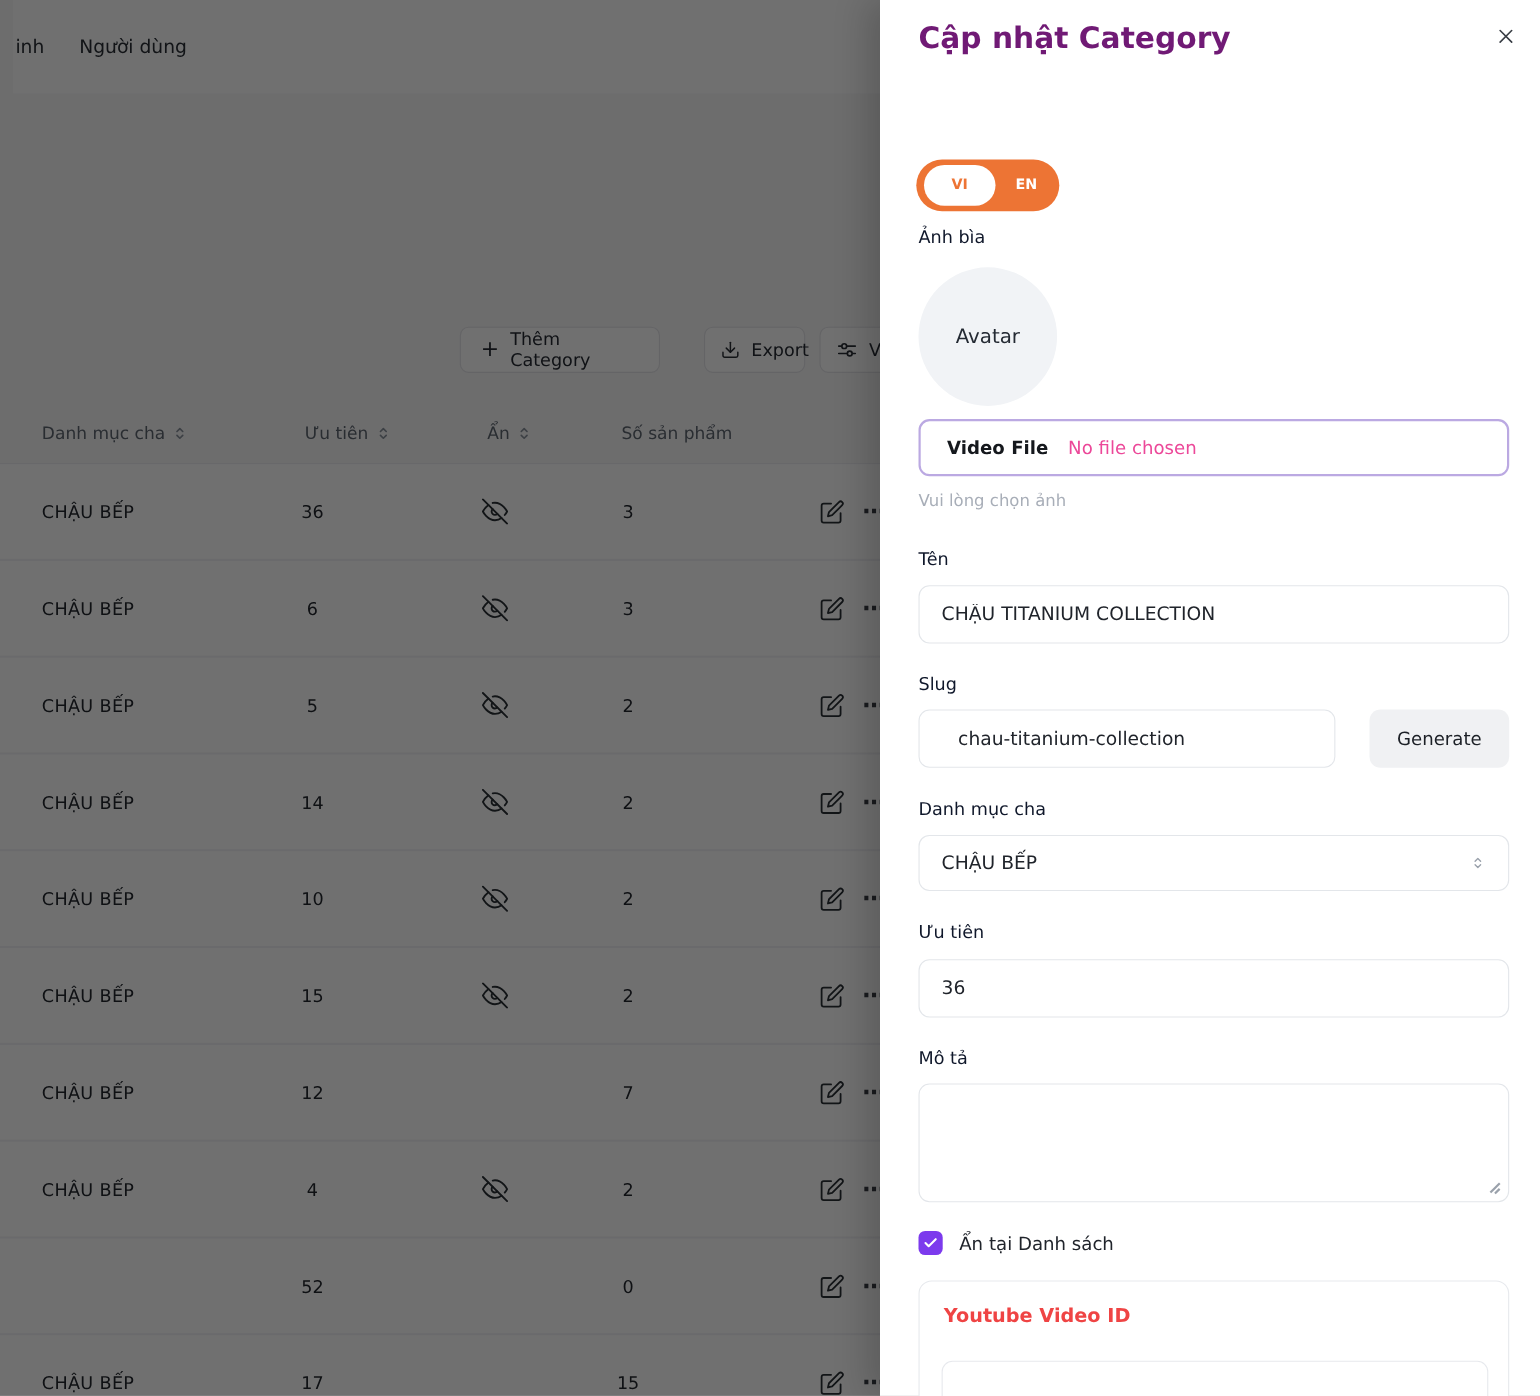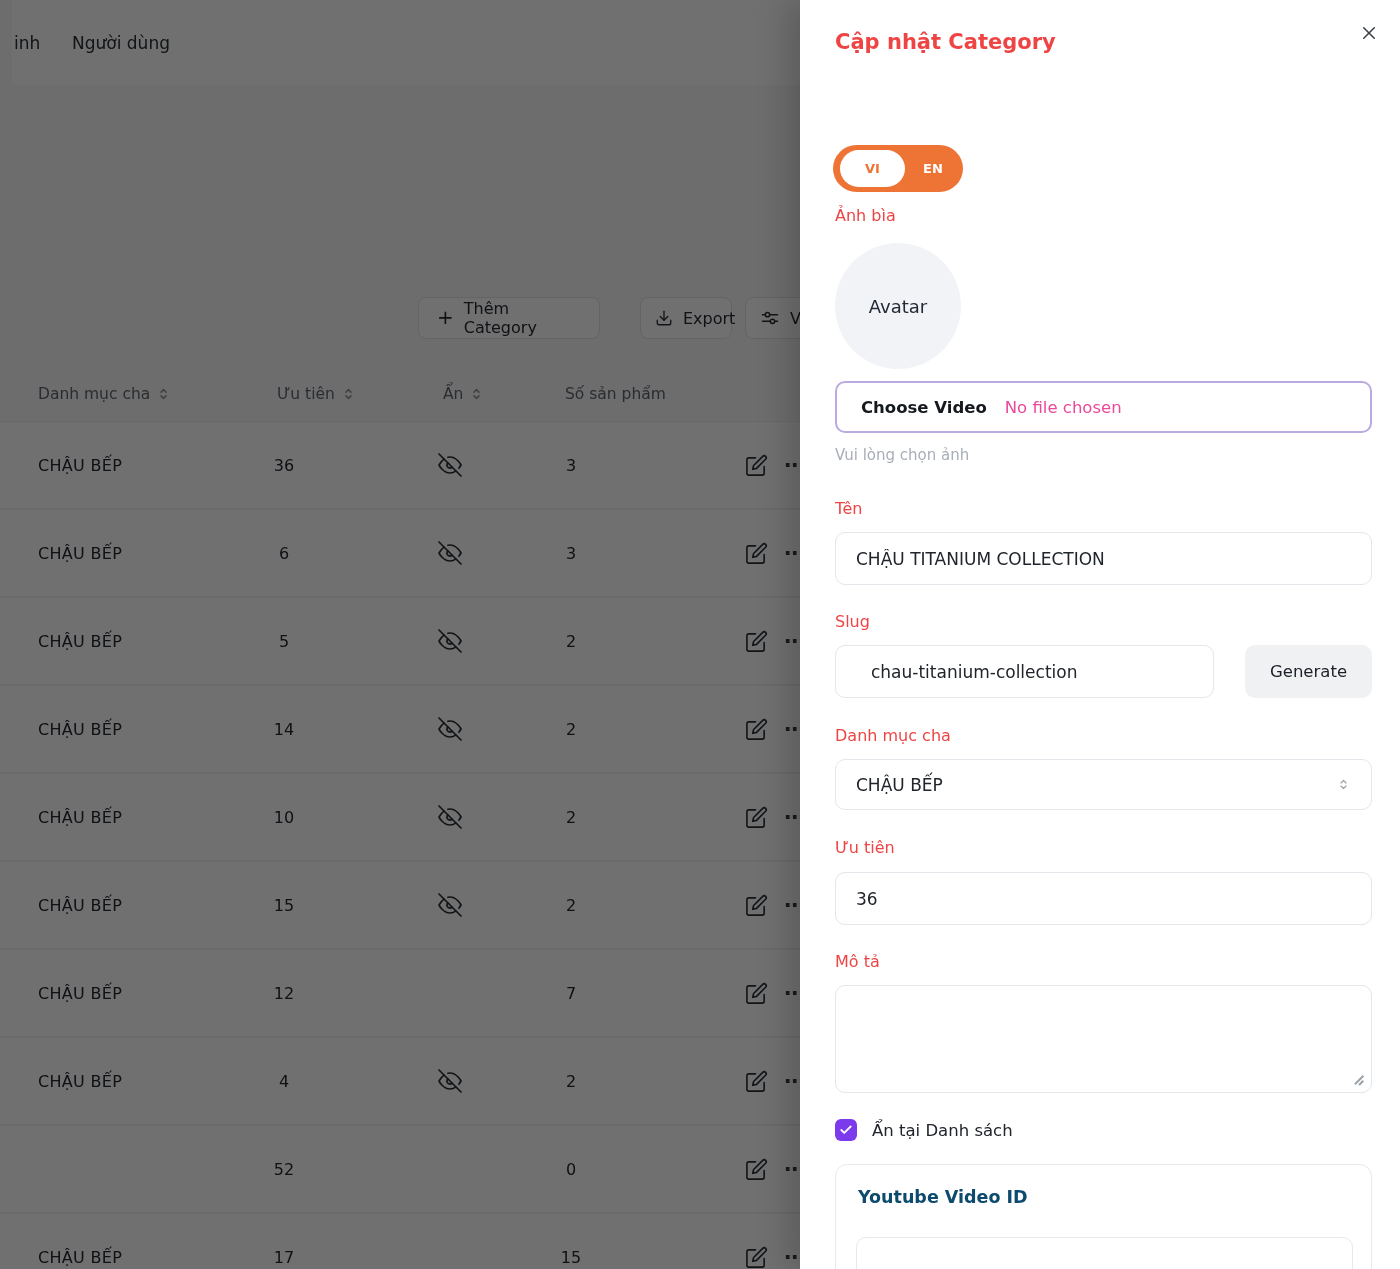--- a/index.html
+++ b/index.html
@@ -46,33 +46,33 @@
   .c-prod { left:559px; width:24px; justify-content:center; font-size:16px; }
   .c-edit { left:745px; color:#2b3036; cursor:pointer; }
   .c-more { left:784px; font-size:21px; font-weight:700; color:#3a3f46; letter-spacing:1px; cursor:pointer; }
 
   
   .overlay { position:absolute; inset:0; background:rgba(0,0,0,0.56); z-index:10; }
 
   
   .drawer { position:absolute; left:800px; top:0; width:600px; height:1269px; background:#ffffff;
             z-index:20; box-shadow:-12px 0 30px rgba(0,0,0,0.18); }
-  .drawer-title { position:absolute; left:35px; top:30px; font-size:21px; font-weight:700; color:#ef4444; }
+  .drawer-title { position:absolute; left:35px; top:20px; font-size:27px; font-weight:700; color:#701a75; }
   .close-btn { position:absolute; right:14px; top:16px; width:34px; height:34px; display:flex;
                align-items:center; justify-content:center; cursor:pointer; color:#3a3f46; }
 
   .lang-toggle { position:absolute; left:33px; top:145px; width:130px; height:47px;
                  background:#ED7434; border-radius:26px; cursor:pointer; }
   .lang-knob { position:absolute; left:7px; top:5px; width:65px; height:37px; background:#fff;
                border-radius:20px; display:flex; align-items:center; justify-content:center;
                font-size:13px; font-weight:700; color:#ED7434; }
   .lang-en { position:absolute; left:72px; top:0; width:56px; height:47px; display:flex;
              align-items:center; justify-content:center; font-size:13px; font-weight:700; color:#fff; }
 
-  .field-label { position:absolute; left:35px; font-size:16px; color:#ef4444; }
+  .field-label { position:absolute; left:35px; font-size:16px; color:#0f172a; }
   .lbl-cover   { top:206px; }
   .lbl-name    { top:499px; }
   .lbl-slug    { top:612px; }
   .lbl-parent  { top:726px; }
   .lbl-priority{ top:838px; }
   .lbl-desc    { top:952px; }
 
   .avatar { position:absolute; left:35px; top:243px; width:126px; height:126px; border-radius:50%;
             background:#f1f3f6; display:flex; align-items:center; justify-content:center;
             font-size:18px; color:#242a33; cursor:pointer; }
@@ -108,21 +108,21 @@
   .resize-grip::before { width:12px; left:1px; top:7px; }
   .resize-grip::after  { width:6px;  left:6px; top:10px; }
 
   .check-row { position:absolute; left:35px; top:1119px; display:flex; align-items:center; gap:15px; cursor:pointer; }
   .checkbox { width:22px; height:22px; border-radius:6px; background:#7C3AED; display:flex;
               align-items:center; justify-content:center; color:#fff; }
   .check-label { font-size:16.5px; color:#20242b; }
 
   .yt-card { position:absolute; left:35px; top:1164px; width:537px; height:150px; background:#fff;
              border:1px solid #e7e9ed; border-radius:12px; }
-  .yt-title { position:absolute; left:22px; top:22px; font-size:17.5px; font-weight:700; color:#0c4a6e; }
+  .yt-title { position:absolute; left:22px; top:22px; font-size:17.5px; font-weight:700; color:#ef4444; }
   .yt-input { position:absolute; left:20px; top:72px; width:497px; height:60px; background:#fff;
               border:1px solid #e7e9ed; border-radius:10px; outline:none; font-family:inherit;
               font-size:16px; padding:0 16px; }
 </style>
 </head>
 <body>
 
 <div class="app">
   <div class="navbar">
     <div class="nav-item partial">inh</div>
@@ -379,21 +379,21 @@
     <div class="lang-knob">VI</div>
     <div class="lang-en">EN</div>
   </div>
 
   <div class="field-label lbl-cover">Ảnh bìa</div>
   <div class="avatar">
     <span>Avatar</span>
   </div>
 
   <div class="file-input">
-    <span class="file-btn">Choose Video</span>
+    <span class="file-btn">Video File</span>
     <span class="file-stat">No file chosen</span>
   </div>
   <div class="file-hint">Vui lòng chọn ảnh</div>
 
   <div class="field-label lbl-name">Tên</div>
   <input class="text-input inp-name" value="CHẬU TITANIUM COLLECTION" style="">
 
   <div class="field-label lbl-slug">Slug</div>
   <input class="text-input inp-slug" value="chau-titanium-collection" style="">
   <button class="generate-btn">Generate</button>

